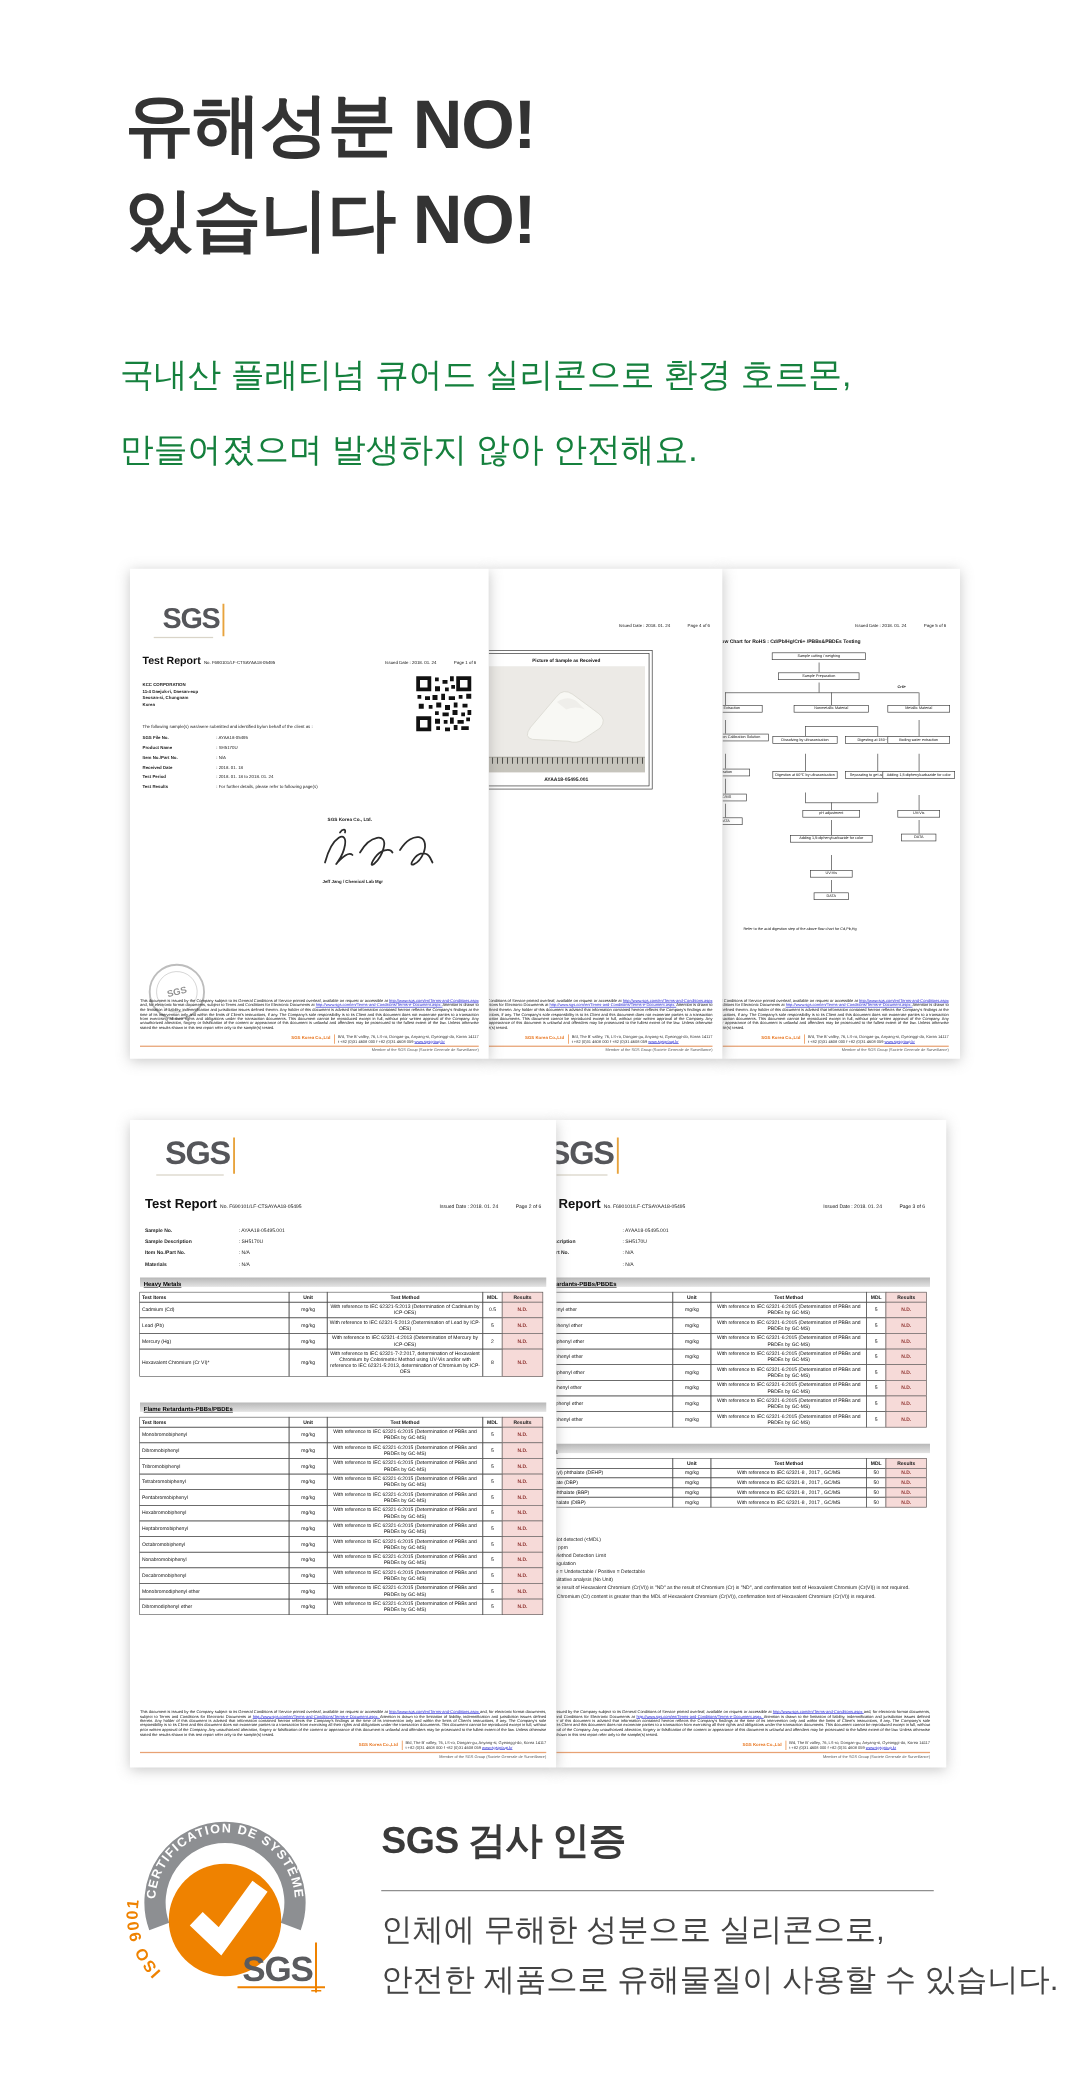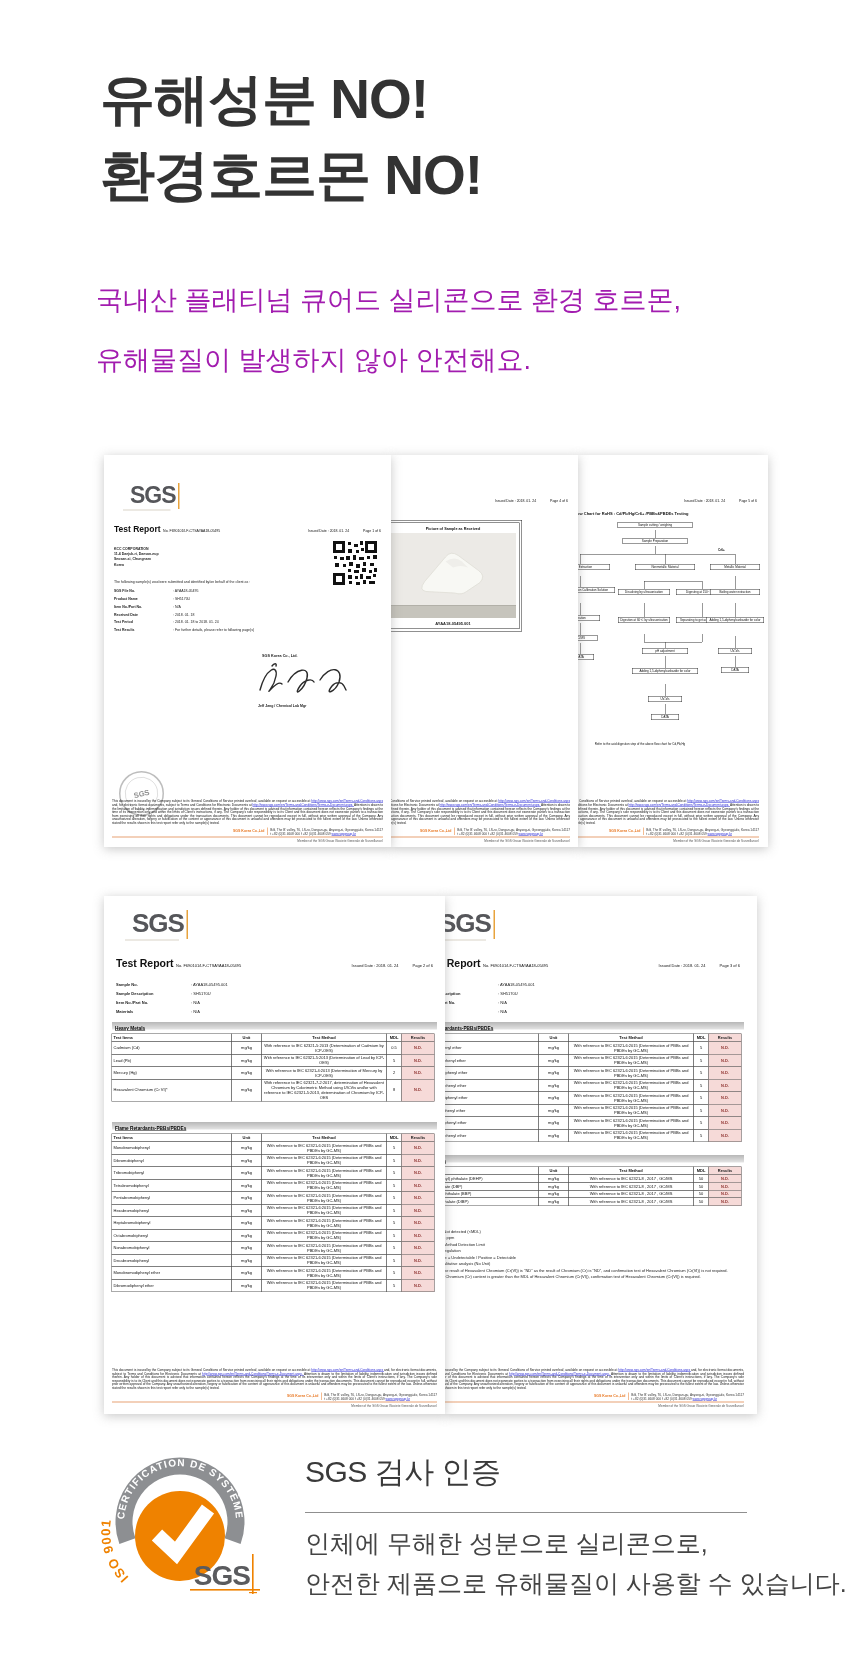--- a/index.html
+++ b/index.html
@@ -2,21 +2,21 @@
 <html><head>
 <meta charset="utf-8">
 <style>
   html,body{margin:0;padding:0;background:#fff;}
   .canvas{position:relative;width:860px;height:1672px;background:#fff;overflow:hidden;
           font-family:"Liberation Sans","DejaVu Sans",sans-serif;color:#222;}
 
   
   .headline{position:absolute;left:88px;top:62px;font-size:55px;font-weight:800;
             color:#333;line-height:1.38;letter-spacing:-1px;margin-left:12px;}
-  .intro{position:absolute;left:96px;top:270px;font-size:27px;color:#a21caf;line-height:60px;}
+  .intro{position:absolute;left:96px;top:270px;font-size:27px;color:#15803d;line-height:60px;}
 
   
   .docgroup{position:absolute;display:flex;}
   #group1{left:104px;top:455px;}
   #group2{left:104px;top:896px;}
   .doc{background:#fff;box-shadow:0 2px 10px rgba(110,110,110,.38);position:relative;overflow:hidden;flex:none;}
   #g1p1{width:287px;height:392px;z-index:3;}
   #g1p2{width:187px;height:392px;z-index:2;}
   #g1p3{width:190px;height:392px;z-index:1;}
   #g2p1{width:341px;height:518px;z-index:2;}
@@ -114,39 +114,39 @@
   .fl-lbl{position:absolute;font-size:6px;font-weight:bold;color:#111;}
   .fl-v{position:absolute;width:1px;background:#333;}
   .fl-h{position:absolute;height:1px;background:#333;}
   .fc-note{position:absolute;font-size:6px;text-align:center;color:#111;}
 
   
   .blob{position:absolute;left:50%;top:46%;transform:translate(-50%,-50%);}
 
   
   .badge{position:absolute;left:98px;top:1446px;}
-  .cert-title{position:absolute;left:305px;top:1452px;font-size:30px;font-weight:400;color:#3a3a3a;letter-spacing:-.5px;}
+  .cert-title{position:absolute;left:305px;top:1452px;font-size:30px;font-weight:700;color:#3a3a3a;letter-spacing:-.5px;}
   .cert-divider{position:absolute;left:305px;top:1512px;width:442px;height:1px;background:#8f8f8f;}
   .cert-line1{position:absolute;left:305px;top:1527px;font-size:25px;color:#444;}
   .cert-line2{position:absolute;left:305px;top:1567px;font-size:25px;color:#444;}
 
   .signature{position:absolute;}
 </style>
 </head>
 <body>
 
 <div class="canvas">
 
   <div class="headline">
     <div>유해성분 NO!</div>
-    <div>환경호르몬 NO!</div>
+    <div>있습니다 NO!</div>
   </div>
   <div class="intro">
     <div>국내산 플래티넘 큐어드 실리콘으로 환경 호르몬,</div>
-    <div>유해물질이 발생하지 않아 안전해요.</div>
+    <div>만들어졌으며 발생하지 않아 안전해요.</div>
   </div>
 
   <div class="docgroup" id="group1">
 
     <div class="doc" id="g1p1">
       <div class="inner">
         <div class="sgslogo g1logo" style="left:52px;top:56px;">
           <span class="sgs-word">SGS</span>
           <span class="sgs-bar"></span>
           <span class="sgs-under"></span>

